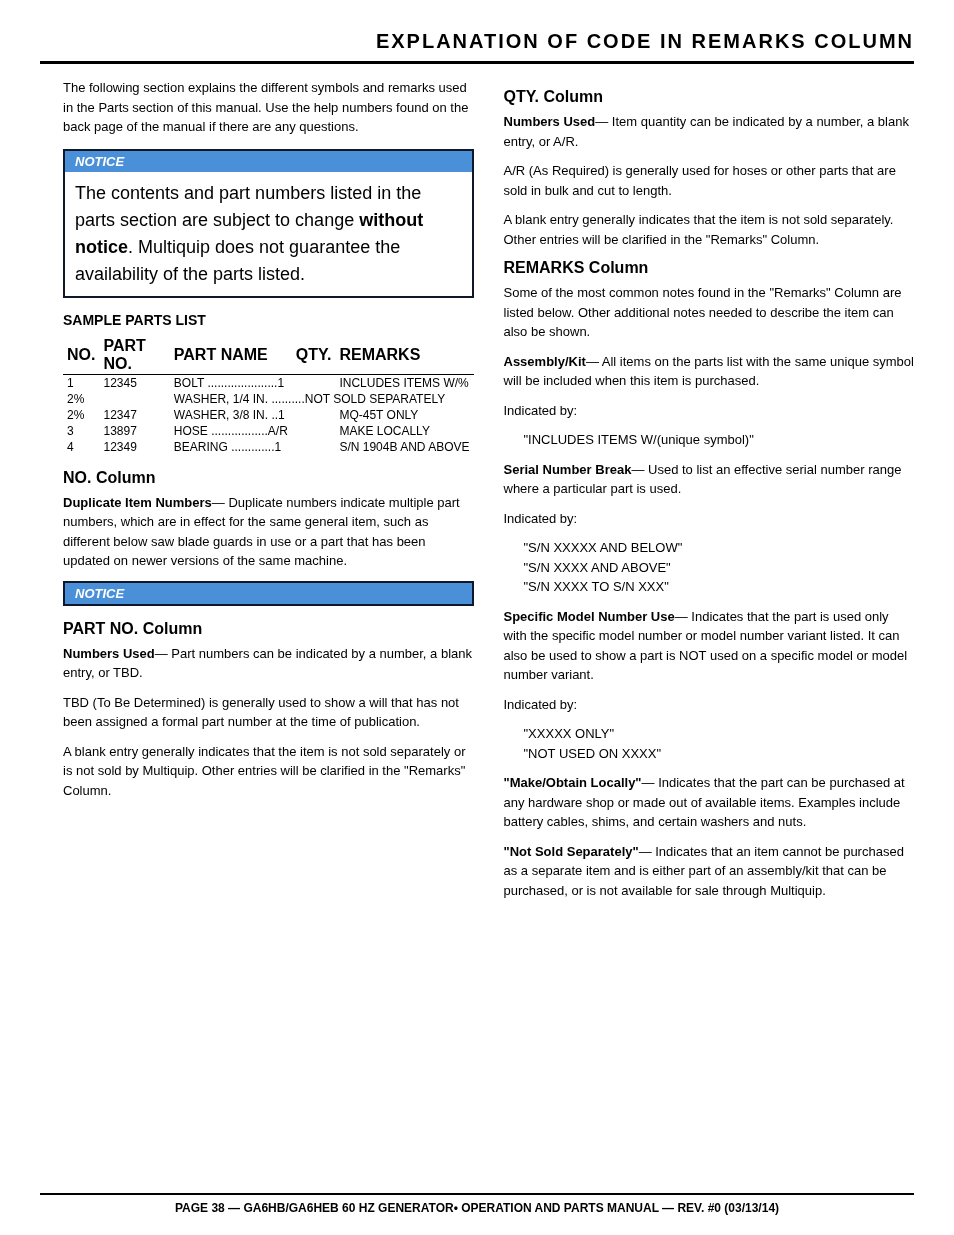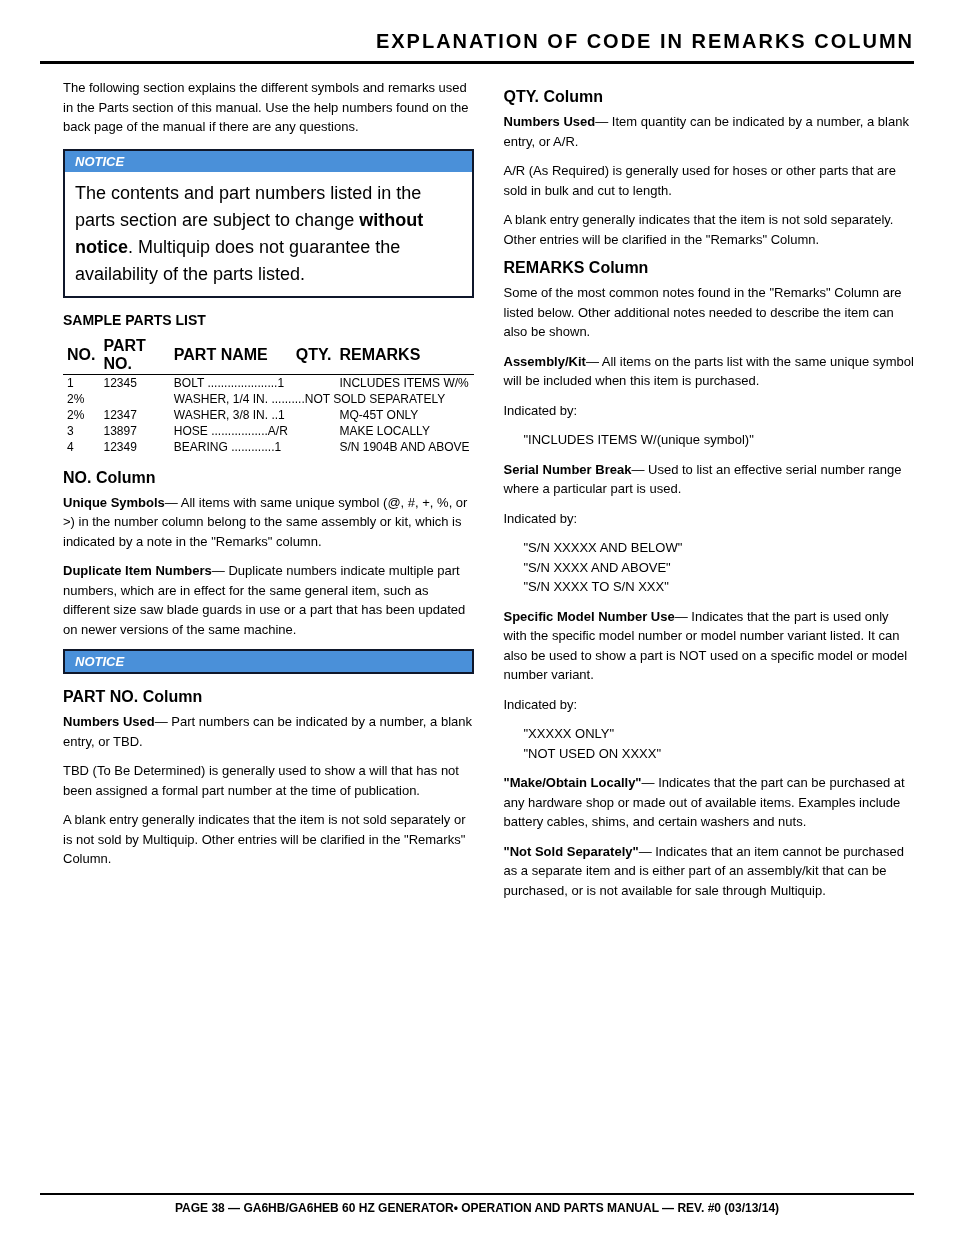--- a/index.html
+++ b/index.html
@@ -181,24 +181,21 @@
             <td>12349</td>
             <td>BEARING .............1</td>
             <td></td>
             <td>S/N 1904B AND ABOVE</td>
           </tr>
         </tbody>
       </table>
 
       <div class="col-label">NO. Column</div>
       <p class="body-text">
-        <strong>Unique Symbols</strong><span>— All items with same unique symbol (@, #, +, %, or &gt;) in the number column belong to the same assembly or kit, which is indicated by a note in the "Remarks" column.</span>
-      </p>
-      <p class="body-text">
-        <strong>Duplicate Item Numbers</strong><span>— Duplicate numbers indicate multiple part numbers, which are in effect for the same general item, such as different size saw blade guards in use or a part that has been updated on newer versions of the same machine.</span>
+        <strong>Duplicate Item Numbers</strong><span>— Duplicate numbers indicate multiple part numbers, which are in effect for the same general item, such as different below saw blade guards in use or a part that has been updated on newer versions of the same machine.</span>
       </p>
 
       <div class="notice-box">
         <div class="notice-header">NOTICE</div>
       </div>
 
       <div class="col-label">PART NO. Column</div>
       <p class="body-text">
         <strong>Numbers Used</strong><span>— Part numbers can be indicated by a number, a blank entry, or TBD.</span>
       </p>

